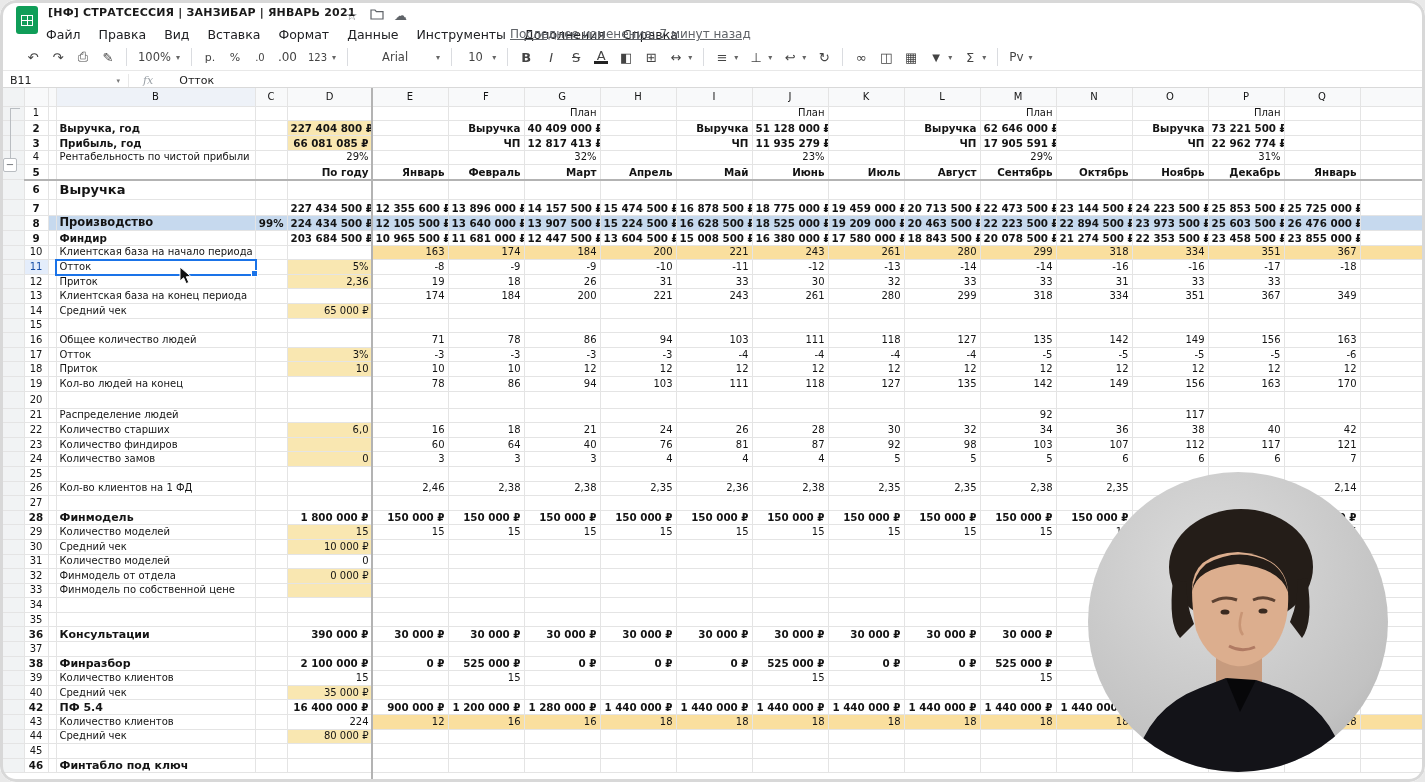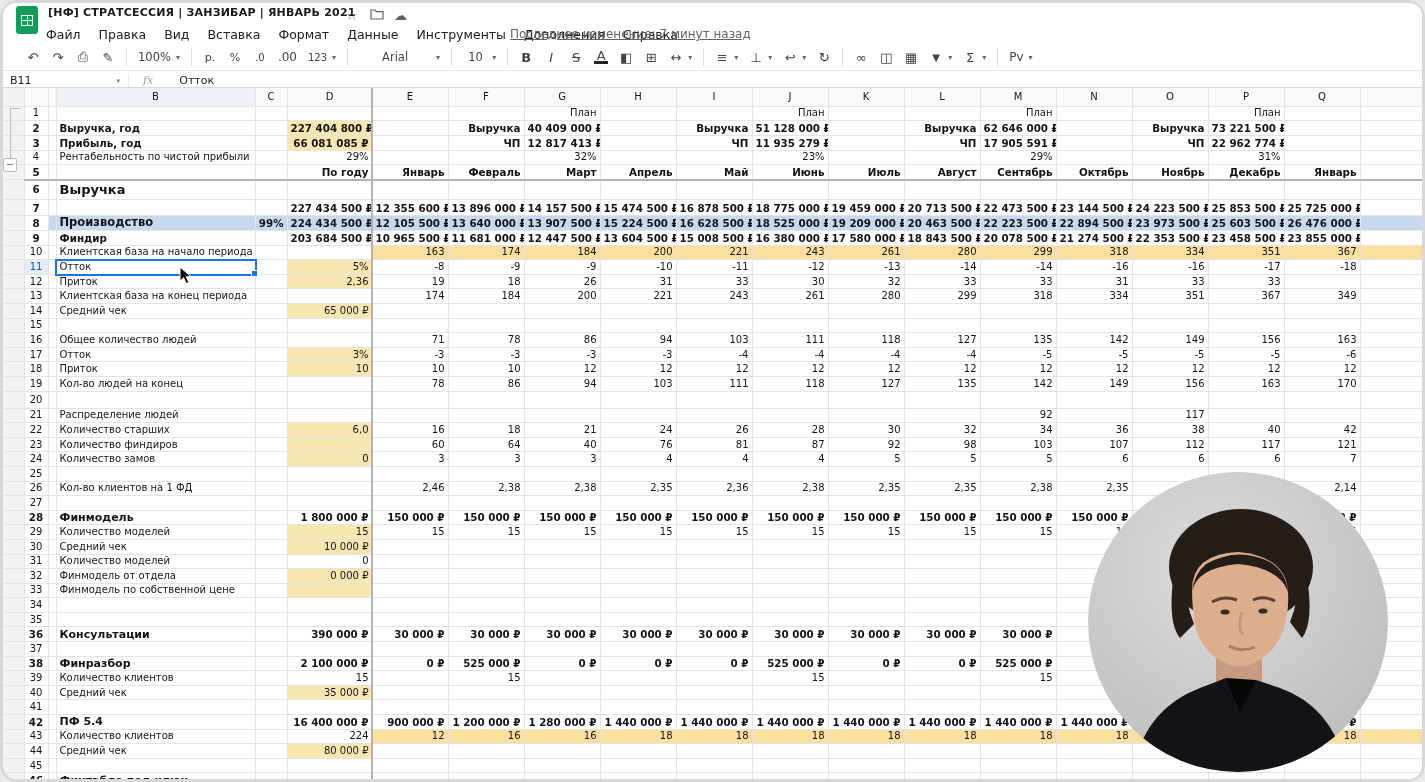--- a/index.html
+++ b/index.html
@@ -1087,42 +1087,20 @@
             <td class="data r"></td>
             <td class="data r"></td>
             <td class="data r"></td>
             <td class="data r"></td>
             <td class="data r"></td>
             <td class="data r"></td>
             <td class="data r"></td>
             <td class="data r"></td>
             <td class="data "></td>
           </tr>
-          <tr style="height: 14.6px;">
-            <td class="gut"></td>
-            <td class="num">41</td>
-            <td class="data "></td>
-            <td class="data lab"></td>
-            <td class="data r"></td>
-            <td class="data r"></td>
-            <td class="data r"></td>
-            <td class="data r"></td>
-            <td class="data r"></td>
-            <td class="data r"></td>
-            <td class="data r"></td>
-            <td class="data r"></td>
-            <td class="data r"></td>
-            <td class="data r"></td>
-            <td class="data r"></td>
-            <td class="data r"></td>
-            <td class="data r"></td>
-            <td class="data r"></td>
-            <td class="data r"></td>
-            <td class="data "></td>
-          </tr>
           <tr class="boldrow sub" style="height: 14.6px;">
             <td class="gut"></td>
             <td class="num">42</td>
             <td class="data "></td>
             <td class="data lab">ПФ 5.4</td>
             <td class="data r"></td>
             <td class="data r">16 400 000 ₽</td>
             <td class="data r">900 000 ₽</td>
             <td class="data r">1 200 000 ₽</td>
             <td class="data r">1 280 000 ₽</td>

